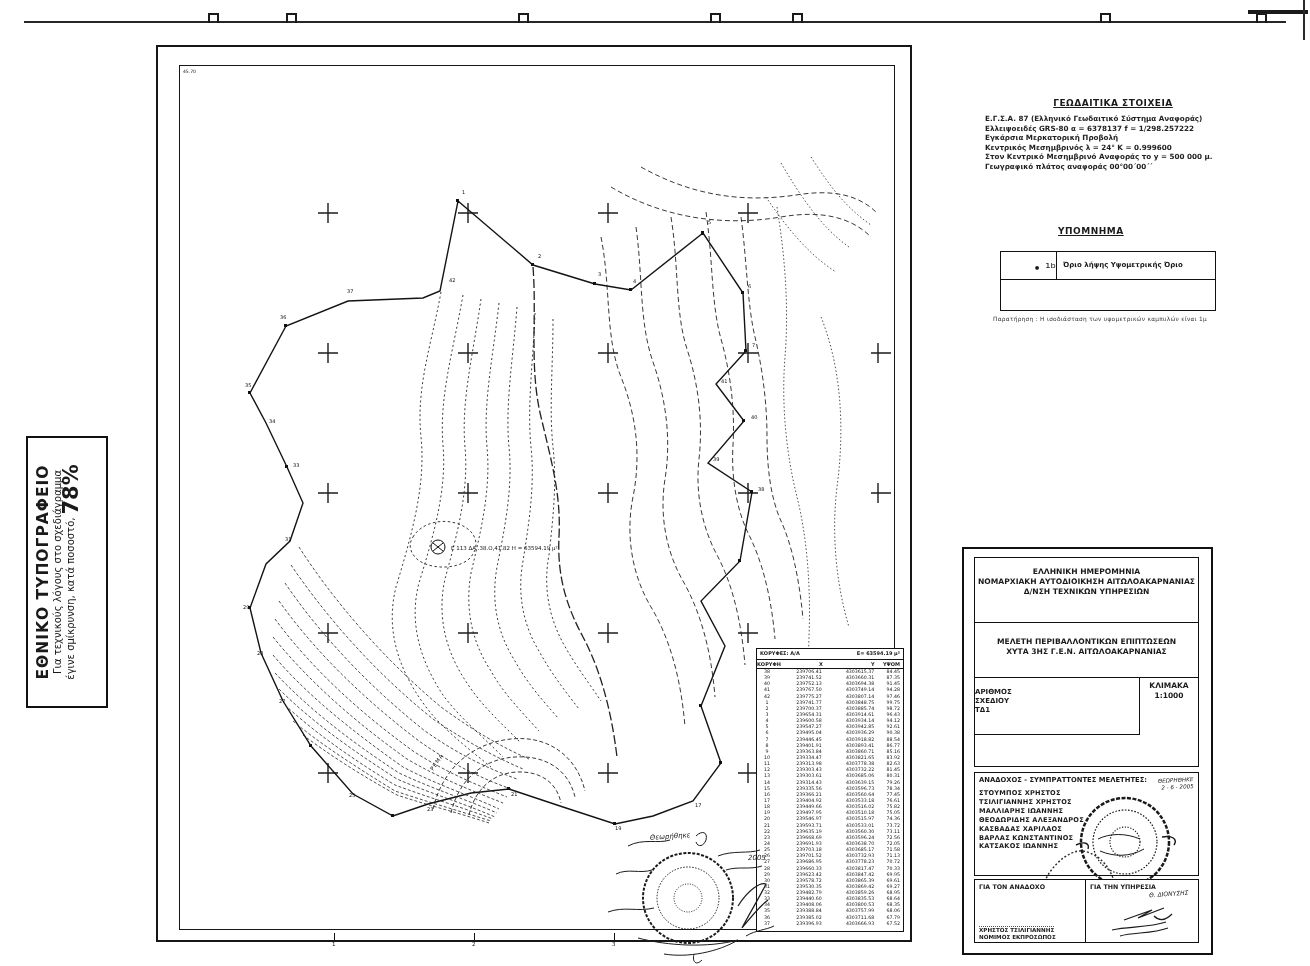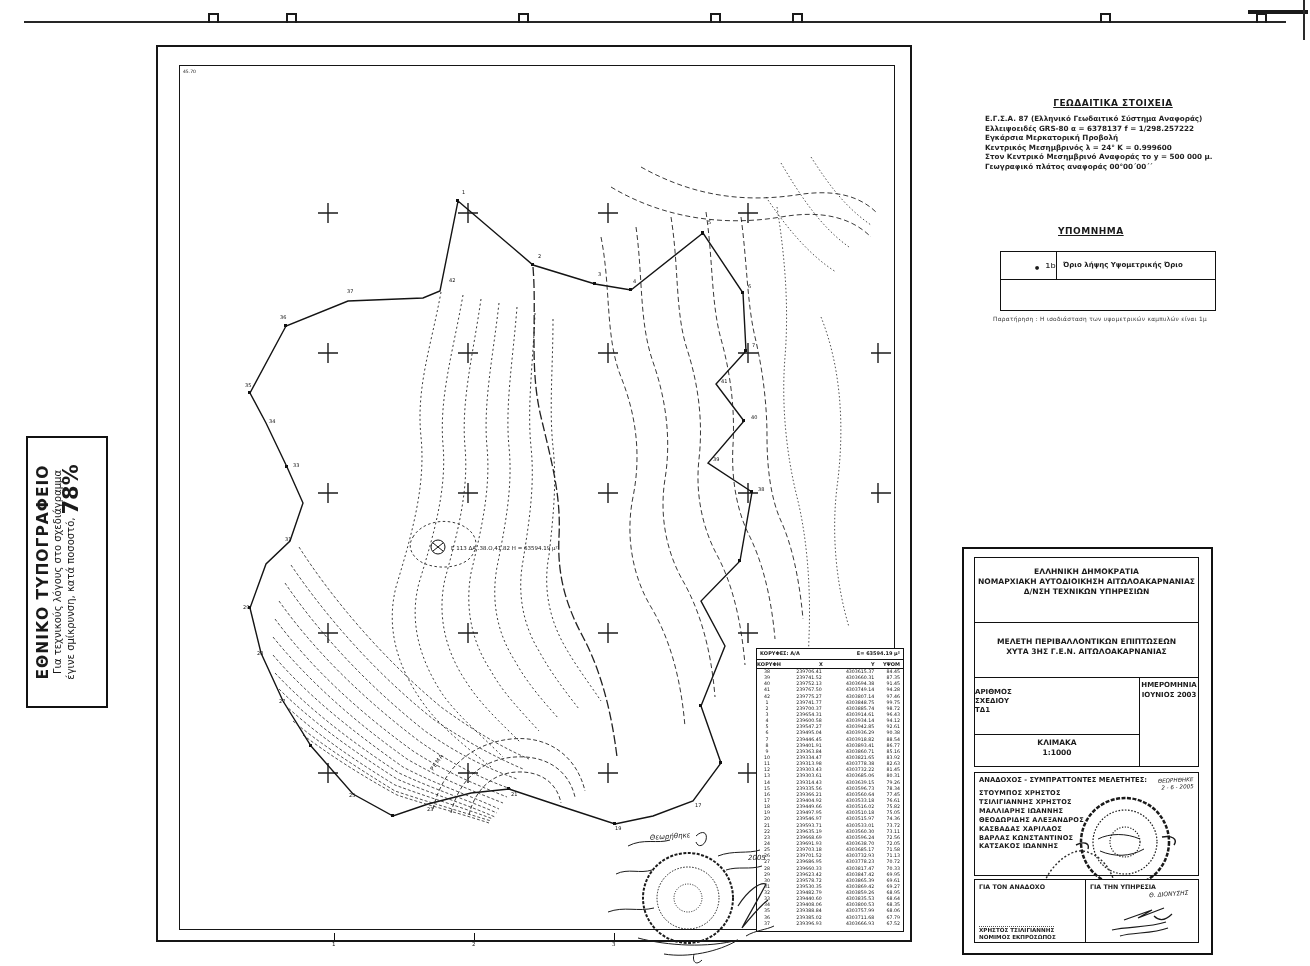--- a/index.html
+++ b/index.html
@@ -544,37 +544,33 @@
 <div class="abs legend-table">
   <div class="legend-row1">
     <div class="legend-sym">∙ ¹ᵇ</div>
     <div class="legend-lab">Όριο λήψης Υψομετρικής Όριο</div>
   </div>
 </div>
 <div class="abs legend-note">Παρατήρηση : Η ισοδιάσταση των υψομετρικών καμπυλών είναι 1μ</div>
 
 <div class="abs tb-outer">
   <div class="tb-sec tb-auth">
-      <div>ΕΛΛΗΝΙΚΗ ΔΗΜΟΚΡΑΤΙΑ</div>
+      <div>ΕΛΛΗΝΙΚΗ ΗΜΕΡΟΜΗΝΙΑ</div>
       <div>ΝΟΜΑΡΧΙΑΚΗ ΑΥΤΟΔΙΟΙΚΗΣΗ ΑΙΤΩΛΟΑΚΑΡΝΑΝΙΑΣ</div>
       <div>Δ/ΝΣΗ ΤΕΧΝΙΚΩΝ ΥΠΗΡΕΣΙΩΝ</div>
     </div>
   <div class="tb-sec tb-proj">
       <div>ΜΕΛΕΤΗ ΠΕΡΙΒΑΛΛΟΝΤΙΚΩΝ ΕΠΙΠΤΩΣΕΩΝ</div>
       <div>ΧΥΤΑ 3ΗΣ Γ.Ε.Ν. ΑΙΤΩΛΟΑΚΑΡΝΑΝΙΑΣ</div>
     </div>
   <div class="tb-sec tb-grid">
     <div class="tb-cell tb-num">
       <div>ΑΡΙΘΜΟΣ</div>
       <div>ΣΧΕΔΙΟΥ</div>
       <div>ΤΔ1</div>
-    </div>
-    <div class="tb-cell last-row tb-date">
-      <div>ΗΜΕΡΟΜΗΝΙΑ</div>
-      <div>ΙΟΥΝΙΟΣ 2003</div>
     </div>
     <div class="tb-cell last-row tb-scale">
       <div>ΚΛΙΜΑΚΑ</div>
       <div>1:1000</div>
     </div>
   </div>
   <div class="tb-sec tb-cons">
     <div class="tb-cons-label">ΑΝΑΔΟΧΟΣ - ΣΥΜΠΡΑΤΤΟΝΤΕΣ ΜΕΛΕΤΗΤΕΣ:</div>
     <div class="tb-approved">
       <div>ΘΕΩΡΗΘΗΚΕ</div>

